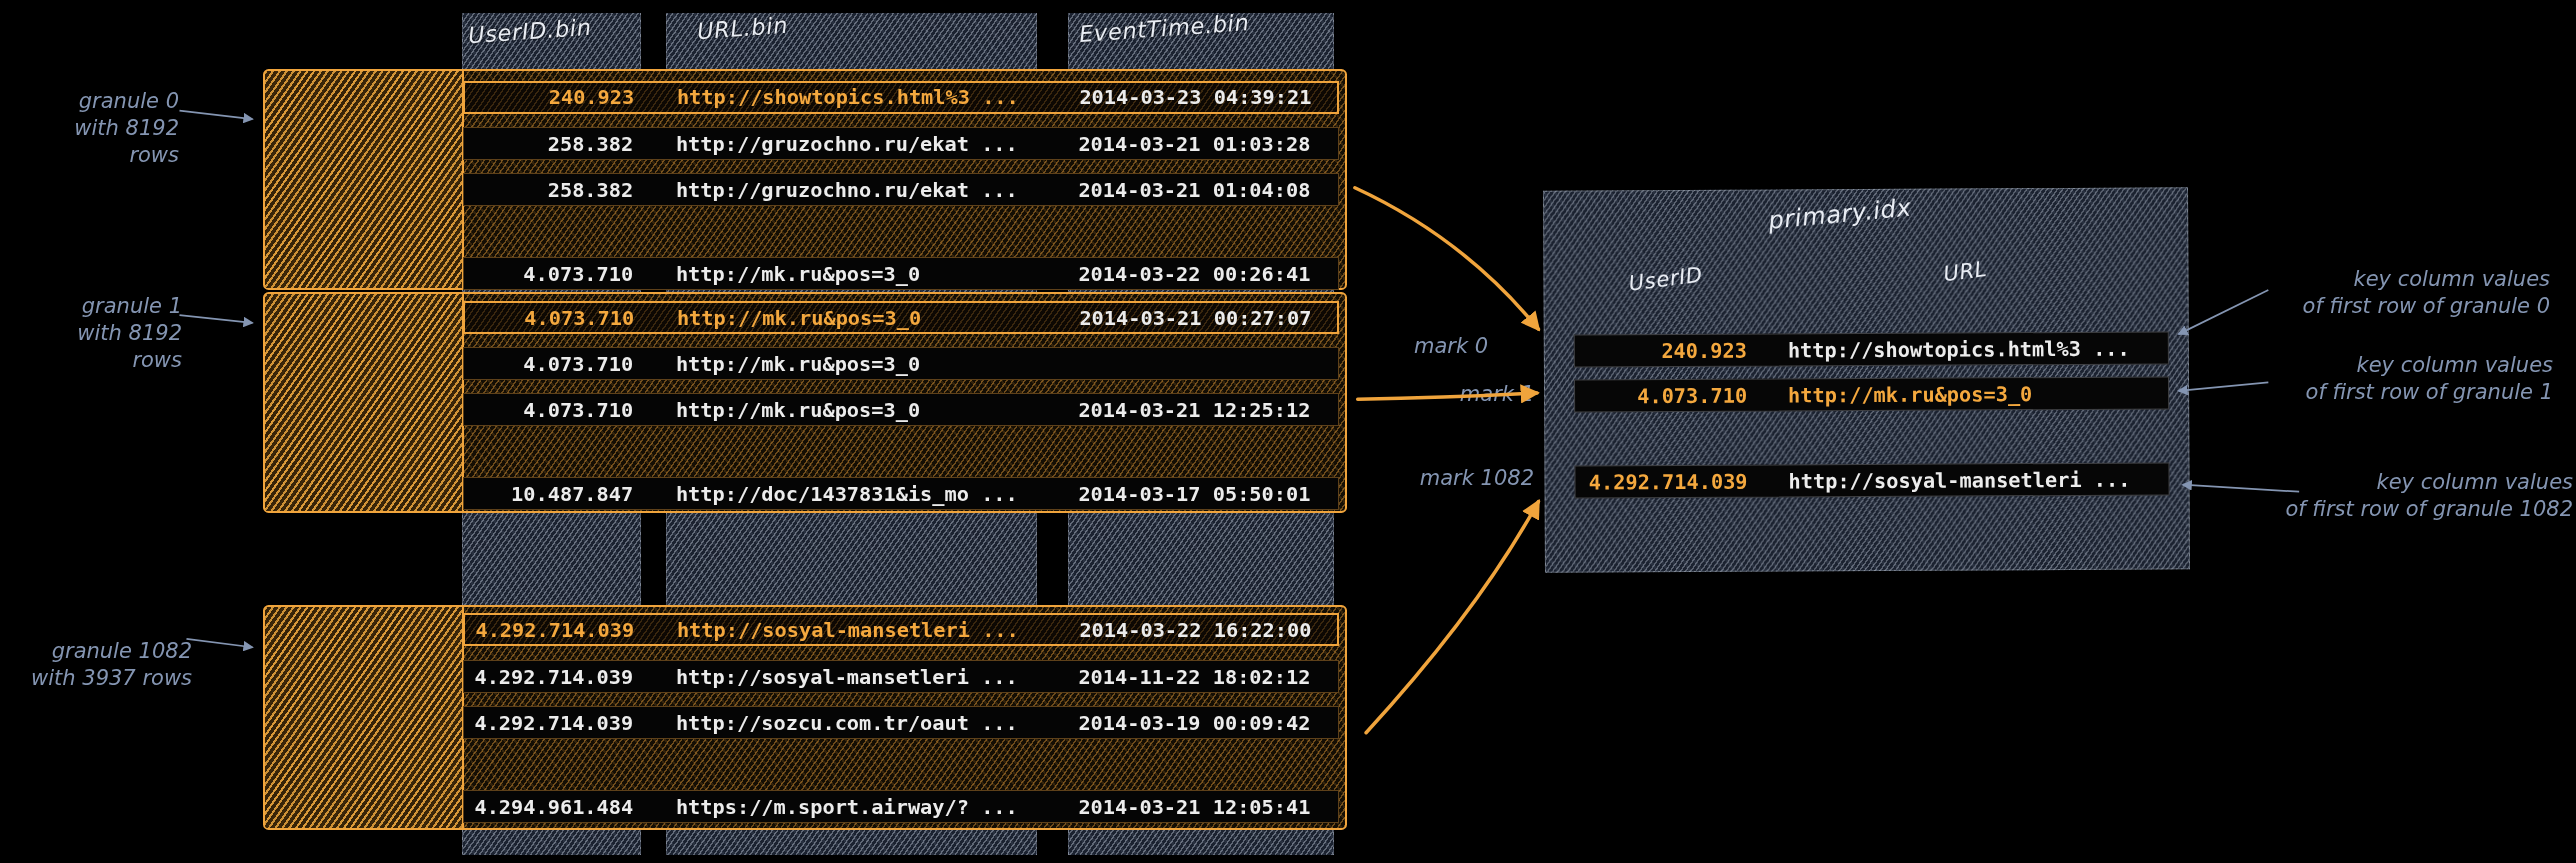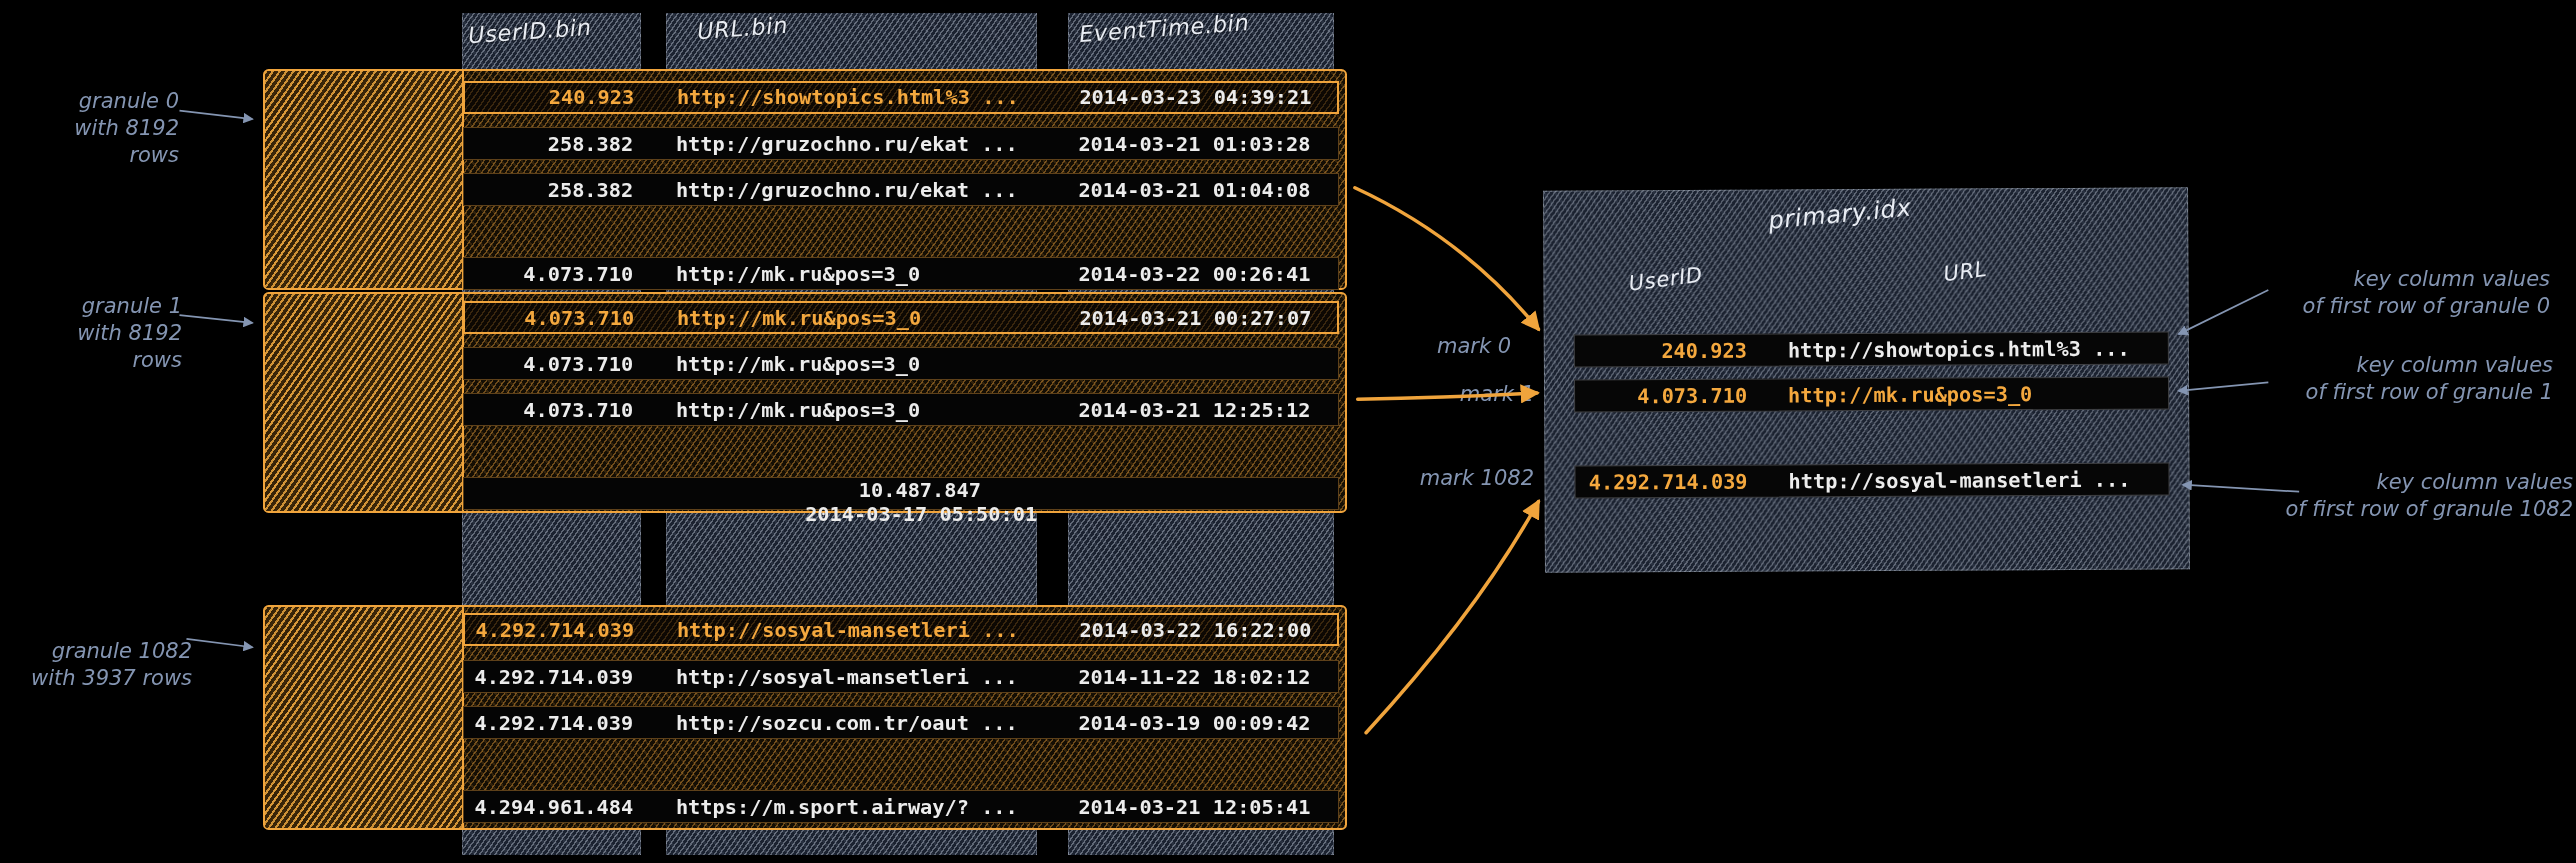--- a/index.html
+++ b/index.html
@@ -140,22 +140,23 @@
     <div class="row" style="top:53px;">
       <span class="cell-user">4.073.710</span>
       <span class="cell-url">http://mk.ru&amp;pos=3_0</span>
       <span class="cell-time"></span>
     </div>
     <div class="row" style="top:99px;">
       <span class="cell-user">4.073.710</span>
       <span class="cell-url">http://mk.ru&amp;pos=3_0</span>
       <span class="cell-time">2014-03-21 12:25:12</span>
     </div>
-    <div class="row" style="top:183px;flex-direction:column;">
+    <div class="row" style="top:183px;">
       <span class="cell-user">10.487.847</span>
+      <span class="cell-url">http://doc/1437831&amp;is_mo ...</span>
       <span class="cell-time">2014-03-17 05:50:01</span>
     </div>
   </div>
 
   <div class="granule" style="top:605px;height:225px;">
     <div class="granule-block"></div>
     <div class="row hl" style="top:6.3px;">
       <span class="cell-user">4.292.714.039</span>
       <span class="cell-url">http://sosyal-mansetleri ...</span>
       <span class="cell-time">2014-03-22 16:22:00</span>
@@ -170,21 +171,21 @@
       <span class="cell-url">http://sozcu.com.tr/oaut ...</span>
       <span class="cell-time">2014-03-19 00:09:42</span>
     </div>
     <div class="row" style="top:183px;">
       <span class="cell-user">4.294.961.484</span>
       <span class="cell-url">https://m.sport.airway/? ...</span>
       <span class="cell-time">2014-03-21 12:05:41</span>
     </div>
   </div>
 
-  <div class="note" style="left:1414px;top:333px;width:120px;text-align:center;">mark 0</div>
+  <div class="note" style="left:1414px;top:333px;width:120px;text-align:left;">mark 0</div>
   <div class="note" style="left:1414px;top:381px;width:120px;text-align:right;">mark 1</div>
   <div class="note" style="left:1414px;top:465px;width:120px;">mark 1082</div>
 
   <div class="idx-panel">
     <div class="hw idx-title">primary.idx</div>
     <div class="hw idx-col" style="left:84px;top:76px;">UserID</div>
     <div class="hw idx-col" style="left:399px;top:70px;">URL</div>
 
     <div class="idx-row" style="top:143px;">
       <span class="idx-user">240.923</span>

